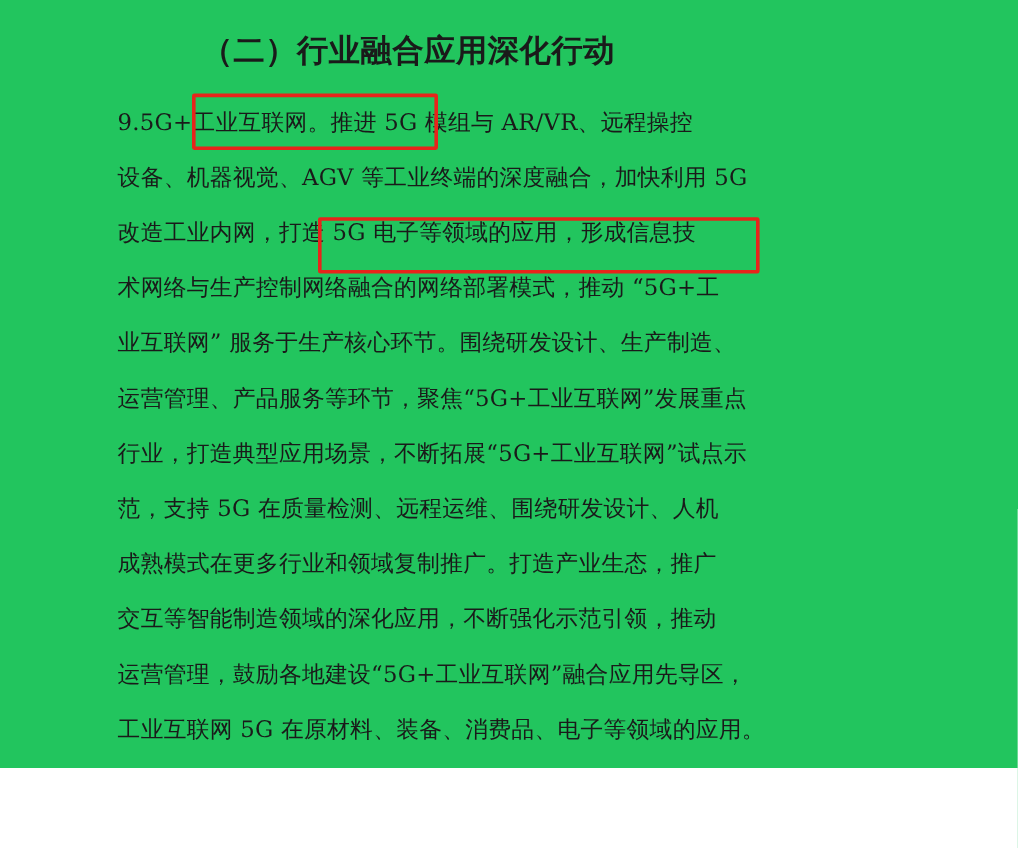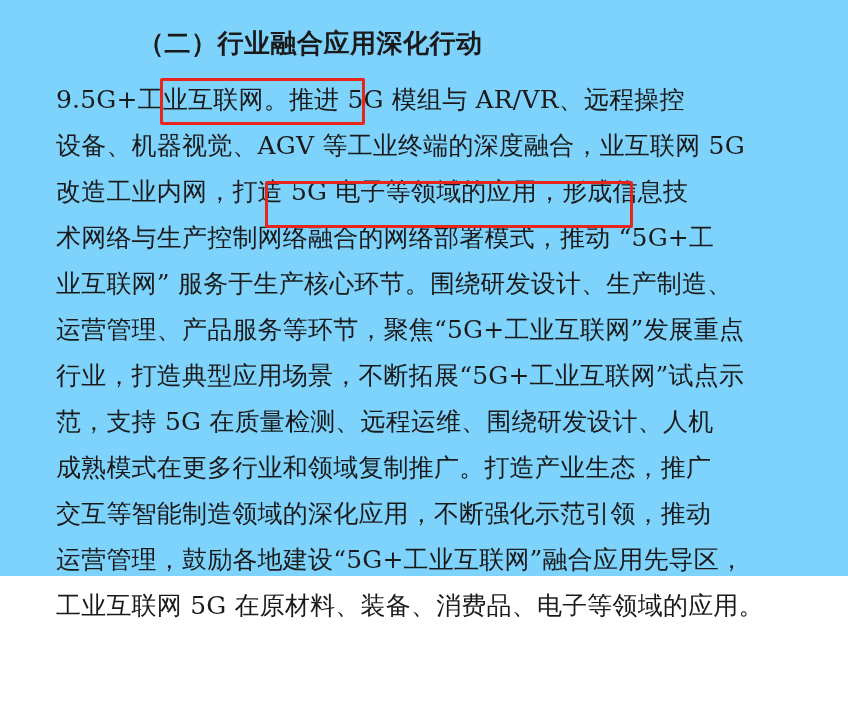--- a/index.html
+++ b/index.html
@@ -10,41 +10,41 @@
   body {
     width: 848px;
     height: 707px;
     font-family: "DejaVu Serif", "Liberation Serif", serif;
     color: #1a1a1a;
     overflow: hidden;
   }
   .page {
     position: relative;
     width: 848px;
-    height: 576px;
-    background: #7dd3fc;
+    height: 640px;
+    background: #22c55e;
     box-sizing: border-box;
-    padding: 24px 58px 0 52px;
+    padding: 24px 58px 0 82px;
   }
   .doc-heading {
     font-size: 26px;
     font-weight: bold;
     letter-spacing: 0.5px;
     margin: 0 0 14px 0;
     padding-left: 86px;
     line-height: 1.5;
     font-family: "DejaVu Serif", "Liberation Serif", serif;
   }
   .body-text {
-    font-size: 25px;
+    font-size: 19px;
     line-height: 46px;
     text-align: justify;
     text-justify: inter-ideograph;
     letter-spacing: 0.2px;
-    margin: 4px;
+    margin: 16px;
     text-indent: 0;
   }
   .redbox {
     position: absolute;
     border: 3px solid #e8241b;
     border-radius: 2px;
     pointer-events: none;
     box-sizing: border-box;
     z-index: 5;
   }
@@ -63,21 +63,21 @@
 </style>
 </head>
 <body>
 
 <div class="page">
 
   <div class="doc-heading">（二）行业融合应用深化行动</div>
 
   <div class="body-text">
     <div>9.5G+工业互联网。推进 5G 模组与 AR/VR、远程操控</div>
-    <div>设备、机器视觉、AGV 等工业终端的深度融合，业互联网 5G</div>
+    <div>设备、机器视觉、AGV 等工业终端的深度融合，加快利用 5G</div>
     <div>改造工业内网，打造 5G 电子等领域的应用，形成信息技</div>
     <div>术网络与生产控制网络融合的网络部署模式，推动 “5G+工</div>
     <div>业互联网” 服务于生产核心环节。围绕研发设计、生产制造、</div>
     <div>运营管理、产品服务等环节，聚焦“5G+工业互联网”发展重点</div>
     <div>行业，打造典型应用场景，不断拓展“5G+工业互联网”试点示</div>
     <div>范，支持 5G 在质量检测、远程运维、围绕研发设计、人机</div>
     <div>成熟模式在更多行业和领域复制推广。打造产业生态，推广</div>
     <div>交互等智能制造领域的深化应用，不断强化示范引领，推动</div>
     <div>运营管理，鼓励各地建设“5G+工业互联网”融合应用先导区，</div>
     <div>工业互联网 5G 在原材料、装备、消费品、电子等领域的应用。</div>

